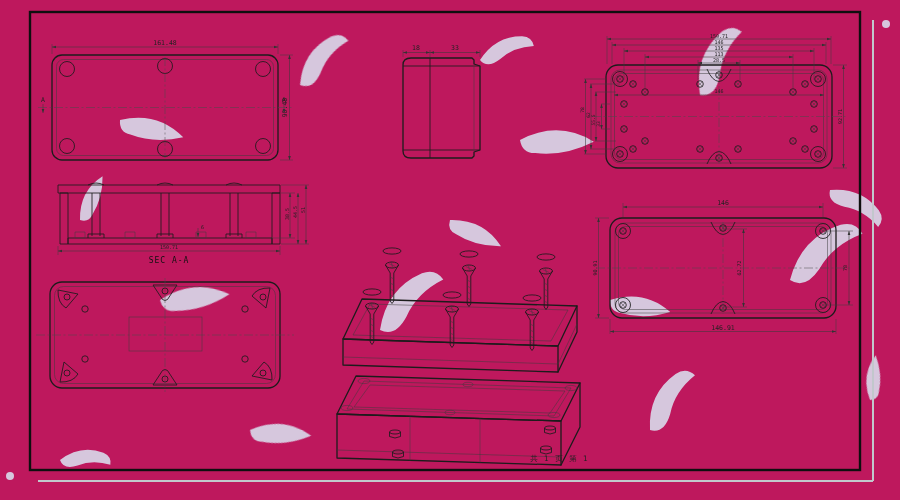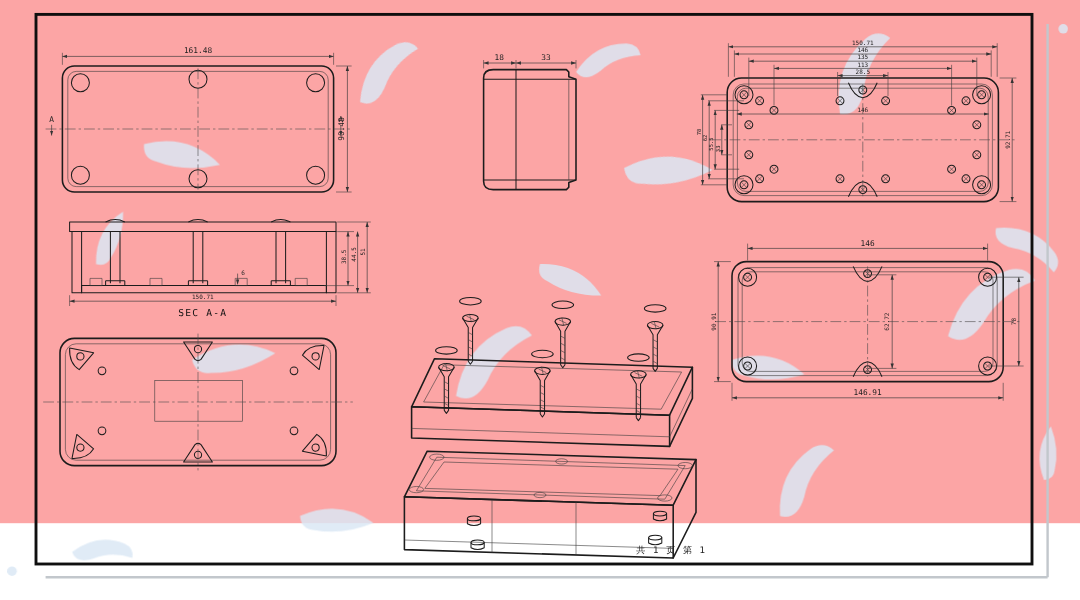--- a/index.html
+++ b/index.html
@@ -1,17 +1,17 @@
 <!DOCTYPE html>
 <html><head>
 <meta charset="utf-8">
 <style>
   html,body{margin:0;padding:0;width:900px;height:500px;background:#ffffff;overflow:hidden;
     font-family:"DejaVu Sans",sans-serif;}
-  #stage{position:relative;width:900px;height:436px;background:#fca5a5;}
+  #stage{position:relative;width:900px;height:500px;background:#be185d;}
   svg{position:absolute;left:0;top:0;}
   .ln{stroke:#1c1c1c;stroke-width:1.3;fill:none;stroke-linejoin:round;stroke-linecap:round;}
   .md{stroke:#1c1c1c;stroke-width:0.85;fill:none;stroke-linejoin:round;}
   .tn{stroke:#3c3c3c;stroke-width:0.5;fill:none;}
   .dl{stroke:#3a3a3a;stroke-width:0.55;fill:none;}
   .cl{stroke:#4a4a4a;stroke-width:0.5;fill:none;stroke-dasharray:9 2.5 2 2.5;}
   .dt{font-family:"DejaVu Sans Mono",monospace;font-size:6.5px;fill:#222;text-anchor:middle;}
   .dts{font-size:5px;}
   .dtm{font-size:4.6px;}
   .lbl{font-family:"DejaVu Sans Mono",monospace;font-size:8px;fill:#111;text-anchor:middle;letter-spacing:1px;}

